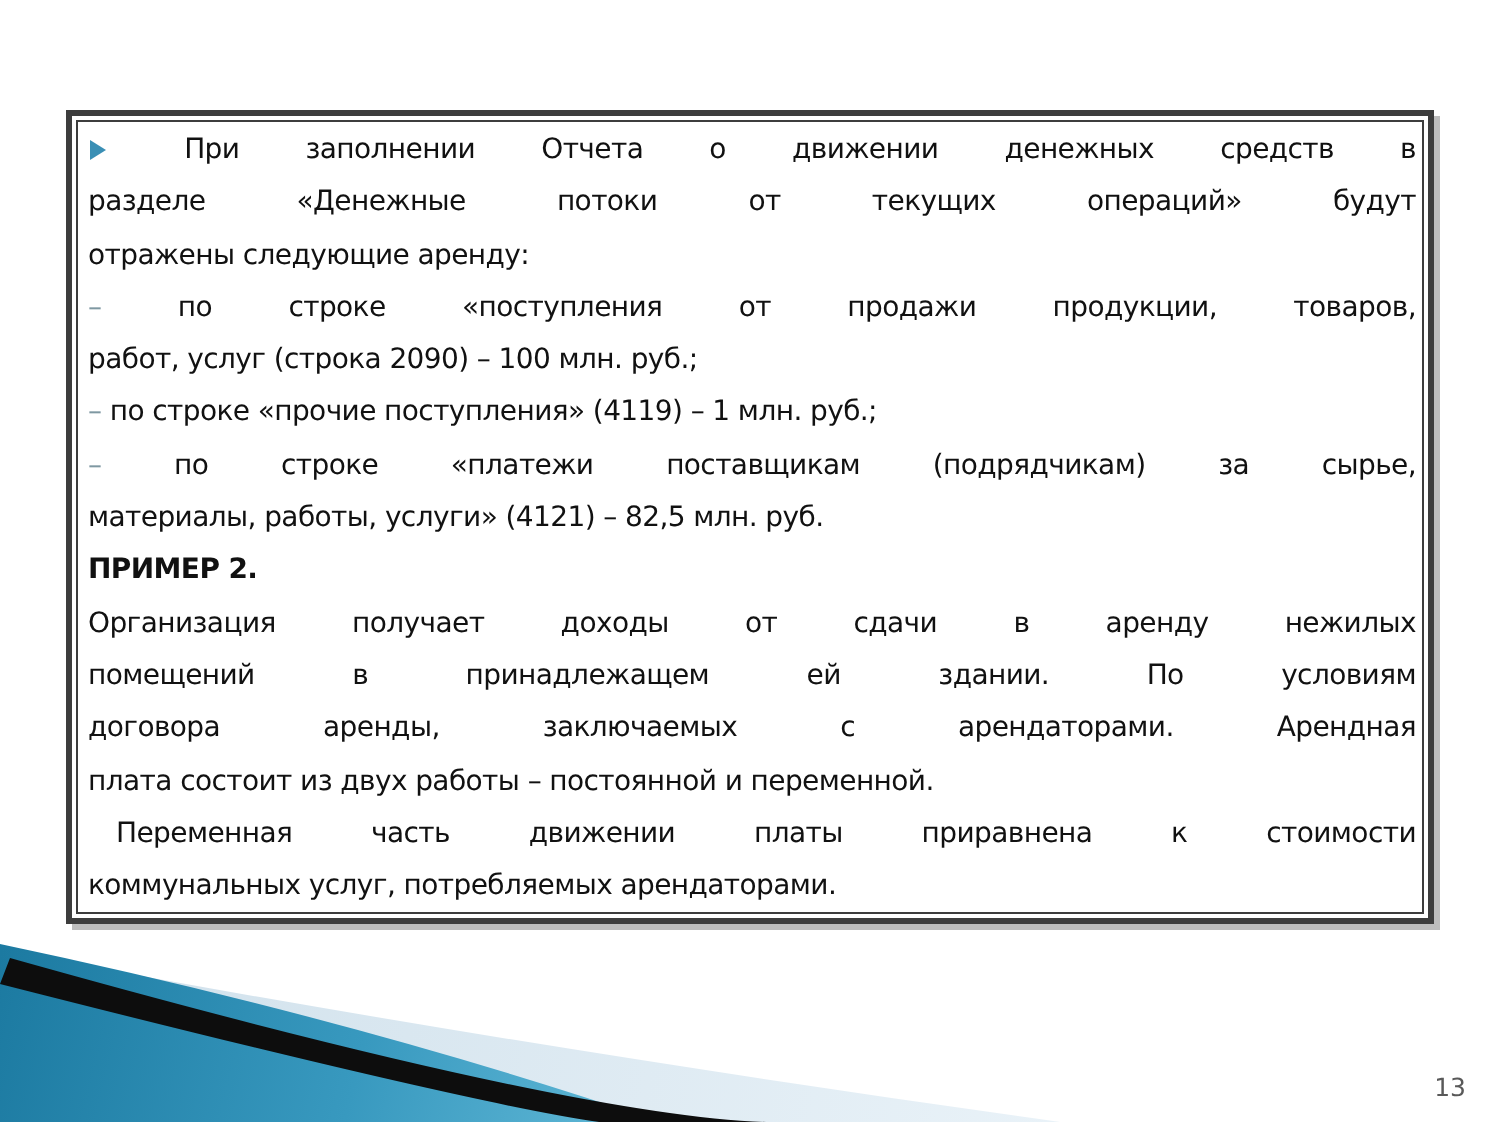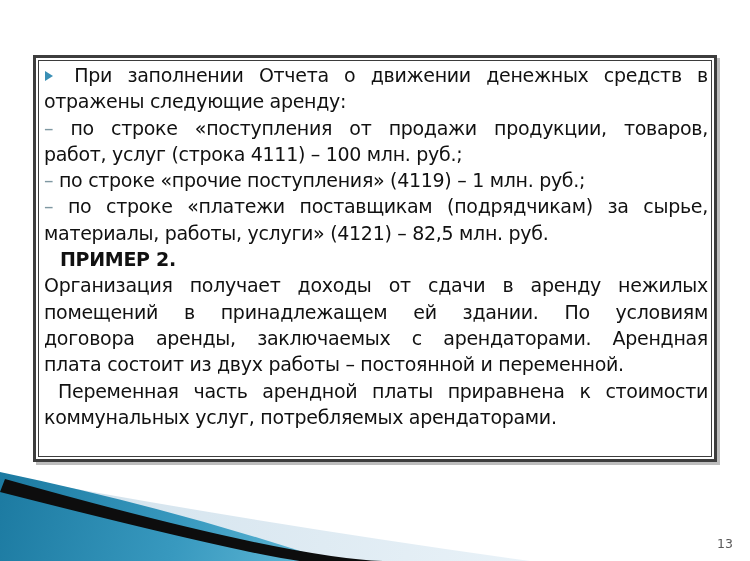--- a/index.html
+++ b/index.html
@@ -30,32 +30,32 @@
     box-shadow:3px 3px 0 #bdbdbd;
   }
   .content-inner{
     box-sizing:border-box;
     height:100%;
     border:1px solid var(--border);
     padding:1px 3px 0 5px;
     overflow:hidden;
   }
   .line{
-    font-size:19px;
+    font-size:14px;
     line-height:26.3px;
     color:#111;
     letter-spacing:-0.3px;
     white-space:normal;
     text-align:left;
   }
   .line.j{
     text-align:justify;
     text-align-last:justify;
   }
-  .line.bold span{font-weight:bold;margin-left:16px;}
+  .line.bold span{font-weight:bold;}
   .line.ind{text-indent:14px;}
   .dash{color:var(--dash-color);}
   .tri{
     display:inline-block;
     width:0;height:0;
     border-left:8px solid var(--accent-teal);
     border-top:5px solid transparent;
     border-bottom:5px solid transparent;
     margin:0 6px 1px 1px;
     vertical-align:middle;
@@ -94,30 +94,33 @@
     <path d="M5,479 Q286,558 383,561 L323,561 Q318,573 0,492 Z" fill="#0d0d0d"></path>
   </svg>
 
   <div class="content-box">
     <div class="content-inner">
 
       <div class="line j">
         <span class="tri"></span>
         <span>При заполнении Отчета о движении денежных средств в</span>
       </div>
+      <div class="line j">
+        <span>разделе «Денежные потоки от текущих операций» будут</span>
+      </div>
       <div class="line">
         <span>отражены следующие аренду:</span>
       </div>
 
       <div class="line j">
         <span class="dash">–</span>
         <span>по строке «поступления от продажи продукции, товаров,</span>
       </div>
       <div class="line">
-        <span>работ, услуг (строка 4111) – 100 млн. руб.;</span>
+        <span>работ, услуг (строка 2090) – 100 млн. руб.;</span>
       </div>
 
       <div class="line">
         <span class="dash">–</span>
         <span>по строке «прочие поступления» (4119) – 1 млн. руб.;</span>
       </div>
 
       <div class="line j">
         <span class="dash">–</span>
         <span>по строке «платежи поставщикам (подрядчикам) за сырье,</span>
@@ -137,21 +140,21 @@
         <span>помещений в принадлежащем ей здании. По условиям</span>
       </div>
       <div class="line j">
         <span>договора аренды, заключаемых с арендаторами. Арендная</span>
       </div>
       <div class="line">
         <span>плата состоит из двух работы – постоянной и переменной.</span>
       </div>
 
       <div class="line j ind">
-        <span>Переменная часть арендной платы приравнена к стоимости</span>
+        <span>Переменная часть движении платы приравнена к стоимости</span>
       </div>
       <div class="line">
         <span>коммунальных услуг, потребляемых арендаторами.</span>
       </div>
 
     </div>
   </div>
 
   <div class="pagenum">13</div>
 

